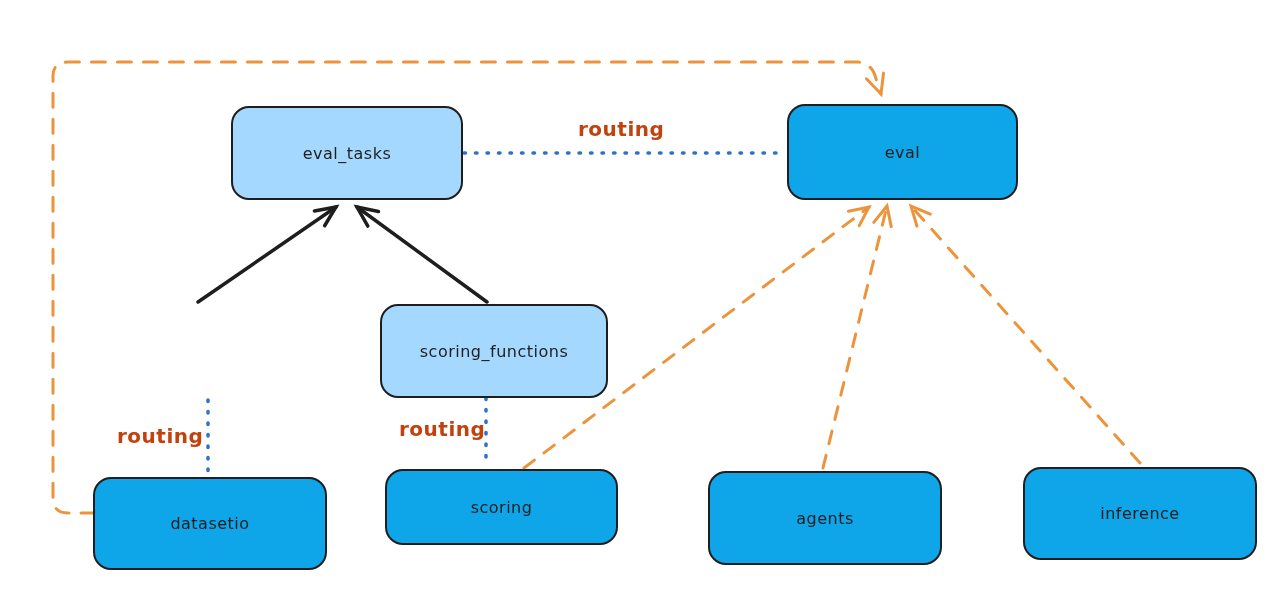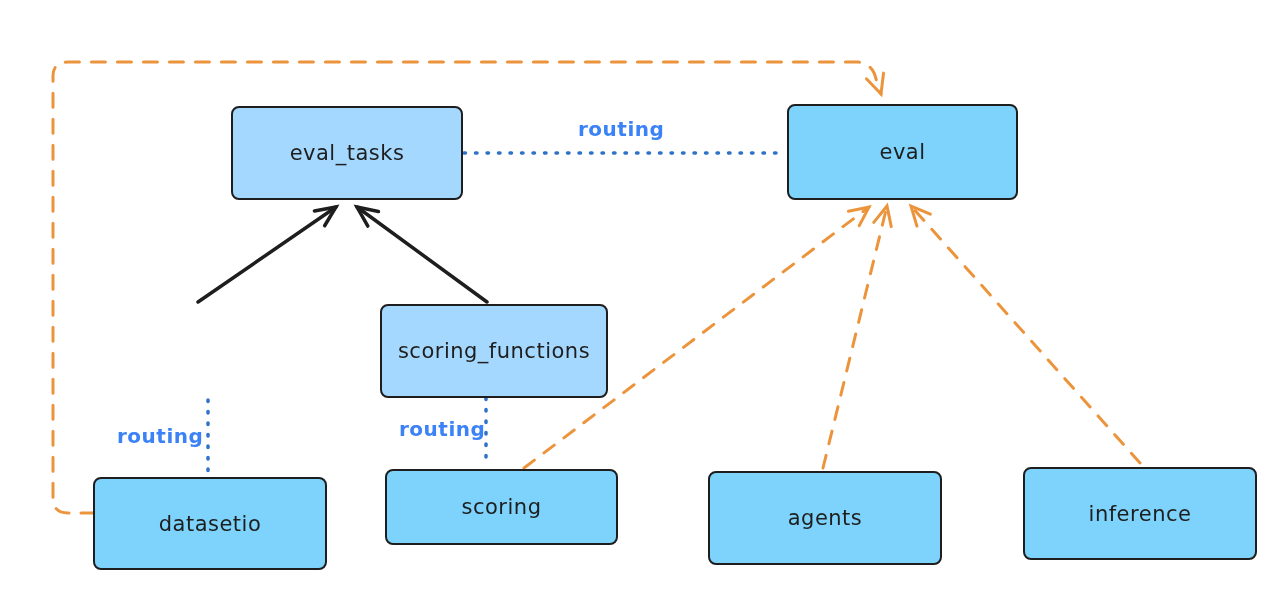--- a/index.html
+++ b/index.html
@@ -18,33 +18,33 @@
   .edges-layer {
     position: absolute;
     left: 0; top: 0;
     width: 1280px;
     height: 596px;
   }
   .node {
     position: absolute;
     box-sizing: border-box;
     border: 2.5px solid #1e1e1e;
-    border-radius: 8px;
+    border-radius: 18px;
     display: flex;
     align-items: center;
     justify-content: center;
-    font-size: 21px;
+    font-size: 16px;
     color: #1e1e1e;
     letter-spacing: 0.5px;
   }
   .node.blue  { background: #a5d8ff; }
-  .node.green { background: #7dd3fc; }
+  .node.green { background: #0ea5e9; }
   .edge-label {
     position: absolute;
-    color: #3b82f6;
+    color: #c2410c;
     font-size: 20px;
     font-weight: 600;
     letter-spacing: 0.5px;
     white-space: nowrap;
   }
 </style>
 </head>
 <body>
 
 <div class="canvas">

